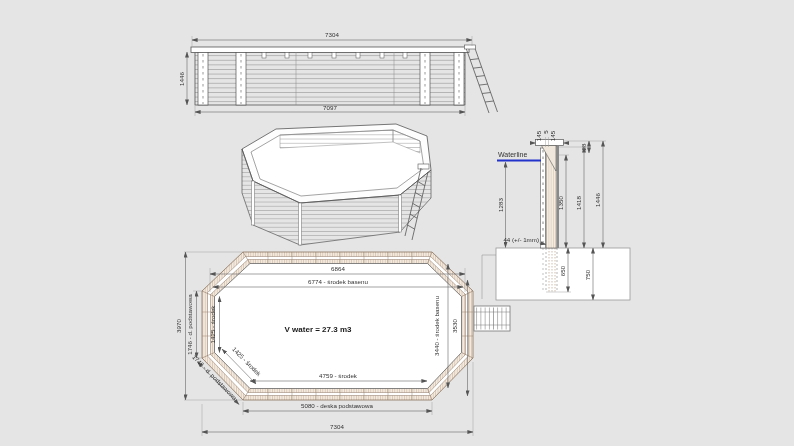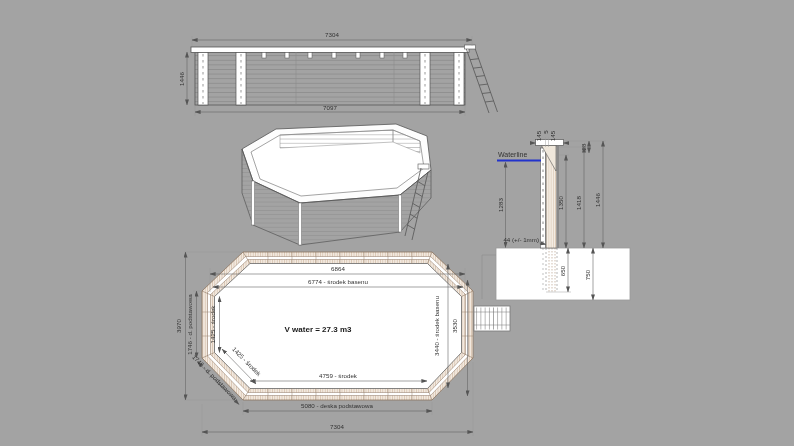--- a/index.html
+++ b/index.html
@@ -1,16 +1,16 @@
 <!DOCTYPE html>
 <html><head>
 <meta charset="utf-8">
 <style>
   html,body{margin:0;padding:0;background:#fff;}
-  #canvas{position:relative;width:794px;height:446px;background:#a3a3a3;overflow:hidden;
+  #canvas{position:relative;width:794px;height:446px;background:#e5e5e5;overflow:hidden;
           font-family:"Liberation Sans",sans-serif;}
   svg{position:absolute;left:0;top:0;}
   .dim{stroke:#666;stroke-width:.6;fill:none;}
   .ext{stroke:#9a9a9a;stroke-width:.45;fill:none;}
   .thin{stroke:#888;stroke-width:.5;fill:none;}
   .wood-ln{stroke:#8a7360;stroke-width:.55;fill:none;}
   .t{font:6.2px "Liberation Sans",sans-serif;fill:#333;}
   .t7{font:7px "Liberation Sans",sans-serif;fill:#333;}
   .tb{font:bold 8px "Liberation Sans",sans-serif;fill:#1a1a1a;}
 </style>

